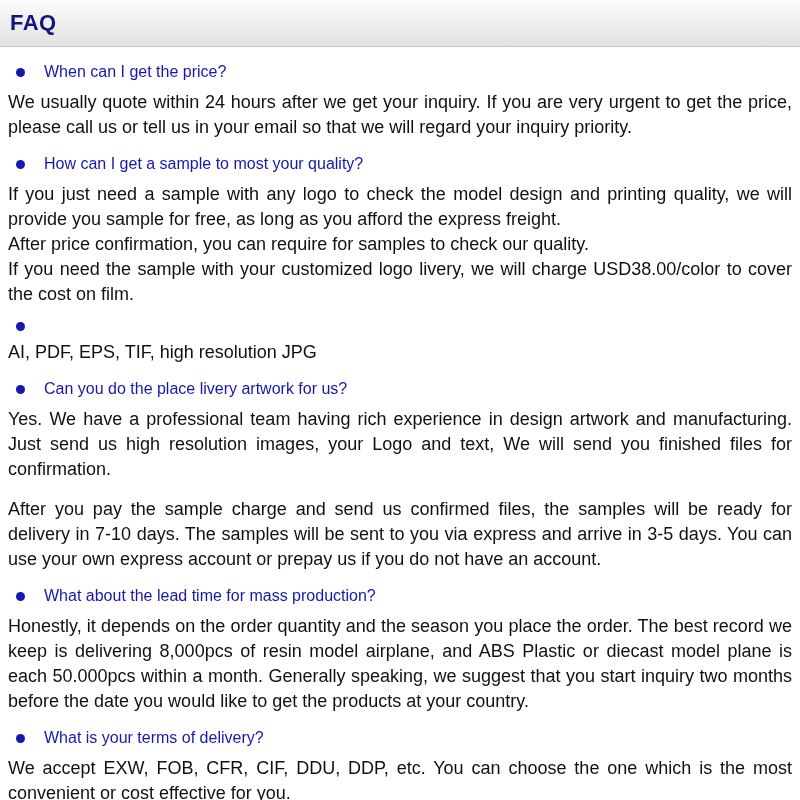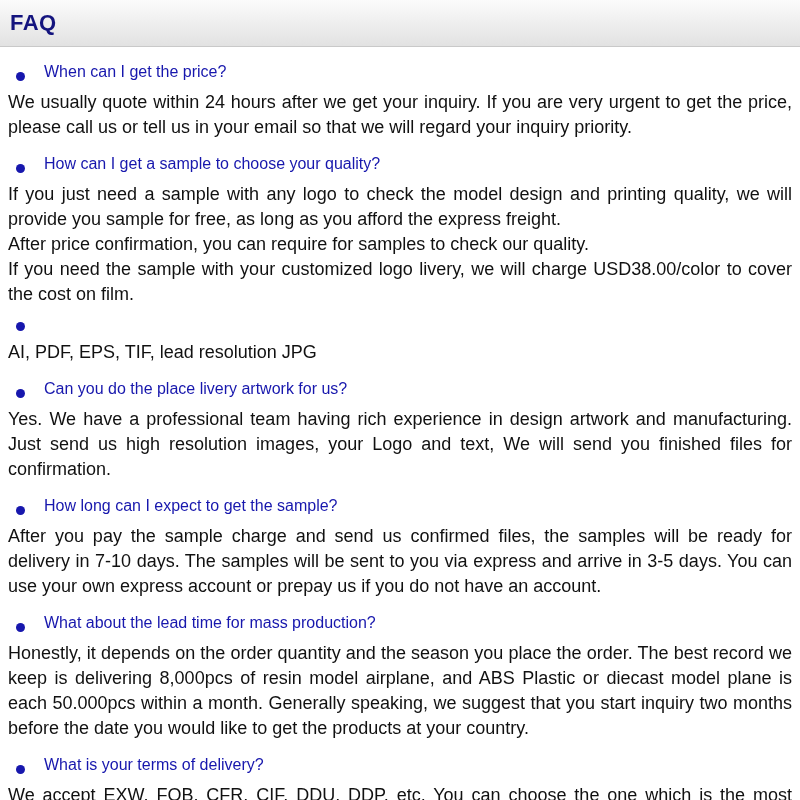--- a/index.html
+++ b/index.html
@@ -35,21 +35,21 @@
   }
   .content {
     flex: 1 1 auto;
     padding: 14px 8px 0 8px;
   }
   .faq-item {
     margin-bottom: 15px;
   }
   .question-row {
     display: flex;
-    align-items: flex-end;
+    align-items: center;
     margin: 2px 0 9px 0;
   }
   .bullet {
     width: 9px;
     height: 9px;
     border-radius: 50%;
     background: #1717ad;
     margin-left: 8px;
     margin-right: 19px;
     flex: 0 0 auto;
@@ -81,53 +81,49 @@
       <span class="question-text">When can I get the price?</span>
     </div>
     <div class="answer">
           <p>We usually quote within 24 hours after we get your inquiry. If you are very urgent to get the price, please call us or tell us in your email so that we will regard your inquiry priority.</p>
         </div>
   </div>
 
   <div class="faq-item">
     <div class="question-row">
       <span class="bullet"></span>
-      <span class="question-text">How can I get a sample to choose your quality?</span>
+      <span class="question-text">How can I get a sample to most your quality?</span>
     </div>
     <div class="answer">
           <p>If you just need a sample with any logo to check the model design and printing quality, we will provide you sample for free, as long as you afford the express freight.</p>
           <p>After price confirmation, you can require for samples to check our quality.</p>
           <p>If you need the sample with your customized logo livery, we will charge USD38.00/color to cover the cost on film.</p>
         </div>
   </div>
 
   <div class="faq-item">
     <div class="question-row">
       <span class="bullet"></span>
     </div>
     <div class="answer">
-          <p>AI, PDF, EPS, TIF, lead resolution JPG</p>
+          <p>AI, PDF, EPS, TIF, high resolution JPG</p>
         </div>
   </div>
 
   <div class="faq-item">
     <div class="question-row">
       <span class="bullet"></span>
       <span class="question-text">Can you do the place livery artwork for us?</span>
     </div>
     <div class="answer">
           <p>Yes. We have a professional team having rich experience in design artwork and manufacturing. Just send us high resolution images, your Logo and text, We will send you finished files for confirmation.</p>
         </div>
   </div>
 
   <div class="faq-item">
-    <div class="question-row">
-      <span class="bullet"></span>
-      <span class="question-text">How long can I expect to get the sample?</span>
-    </div>
     <div class="answer">
           <p>After you pay the sample charge and send us confirmed files, the samples will be ready for delivery in 7-10 days. The samples will be sent to you via express and arrive in 3-5 days. You can use your own express account or prepay us if you do not have an account.</p>
         </div>
   </div>
 
   <div class="faq-item">
     <div class="question-row">
       <span class="bullet"></span>
       <span class="question-text">What about the lead time for mass production?</span>
     </div>

